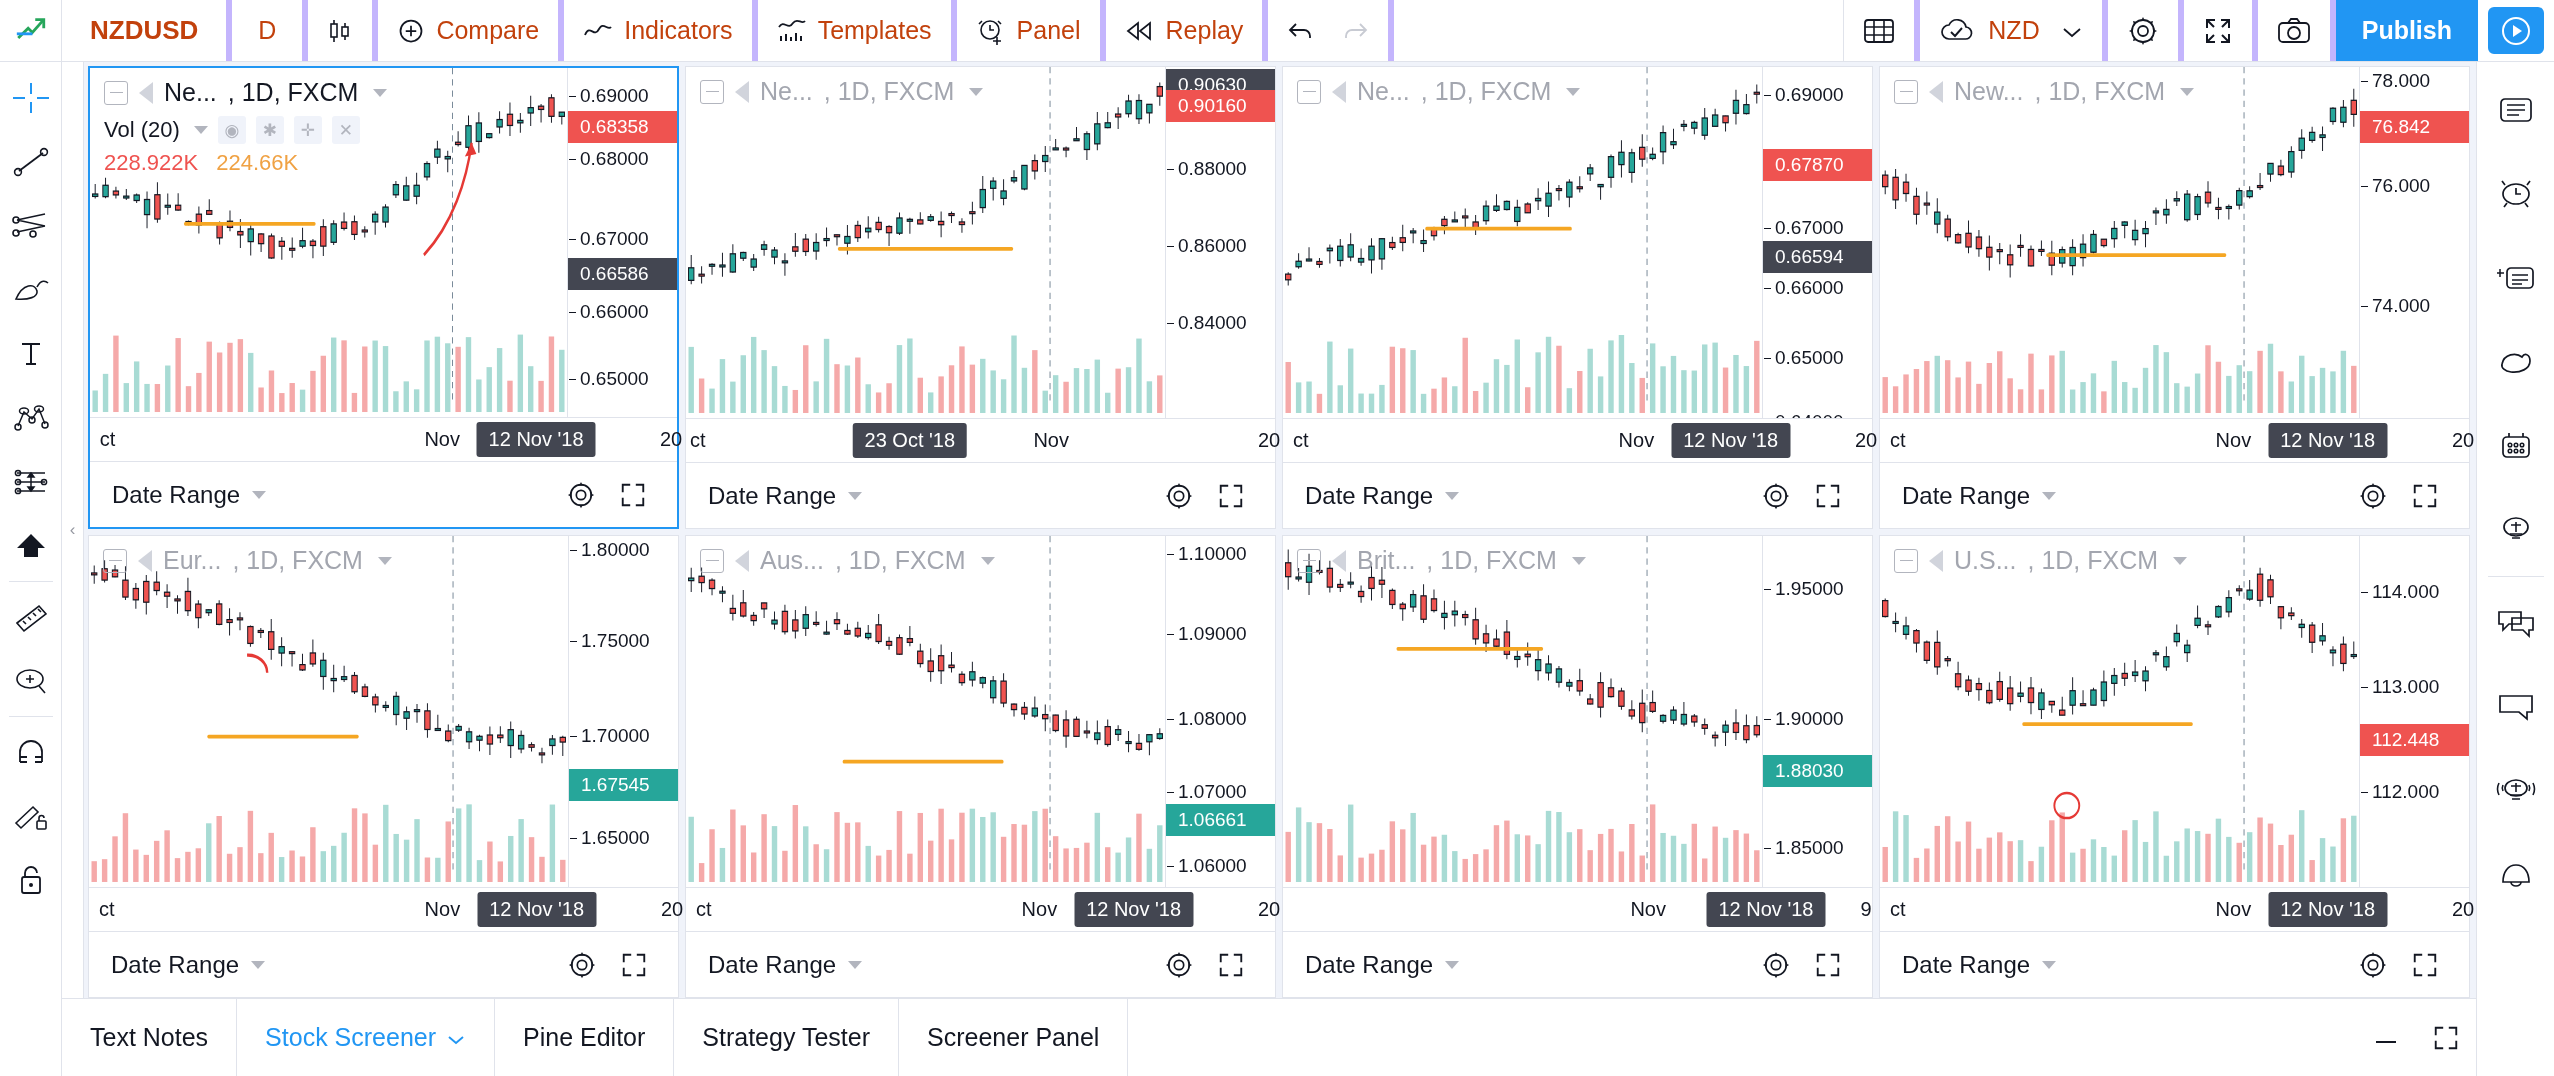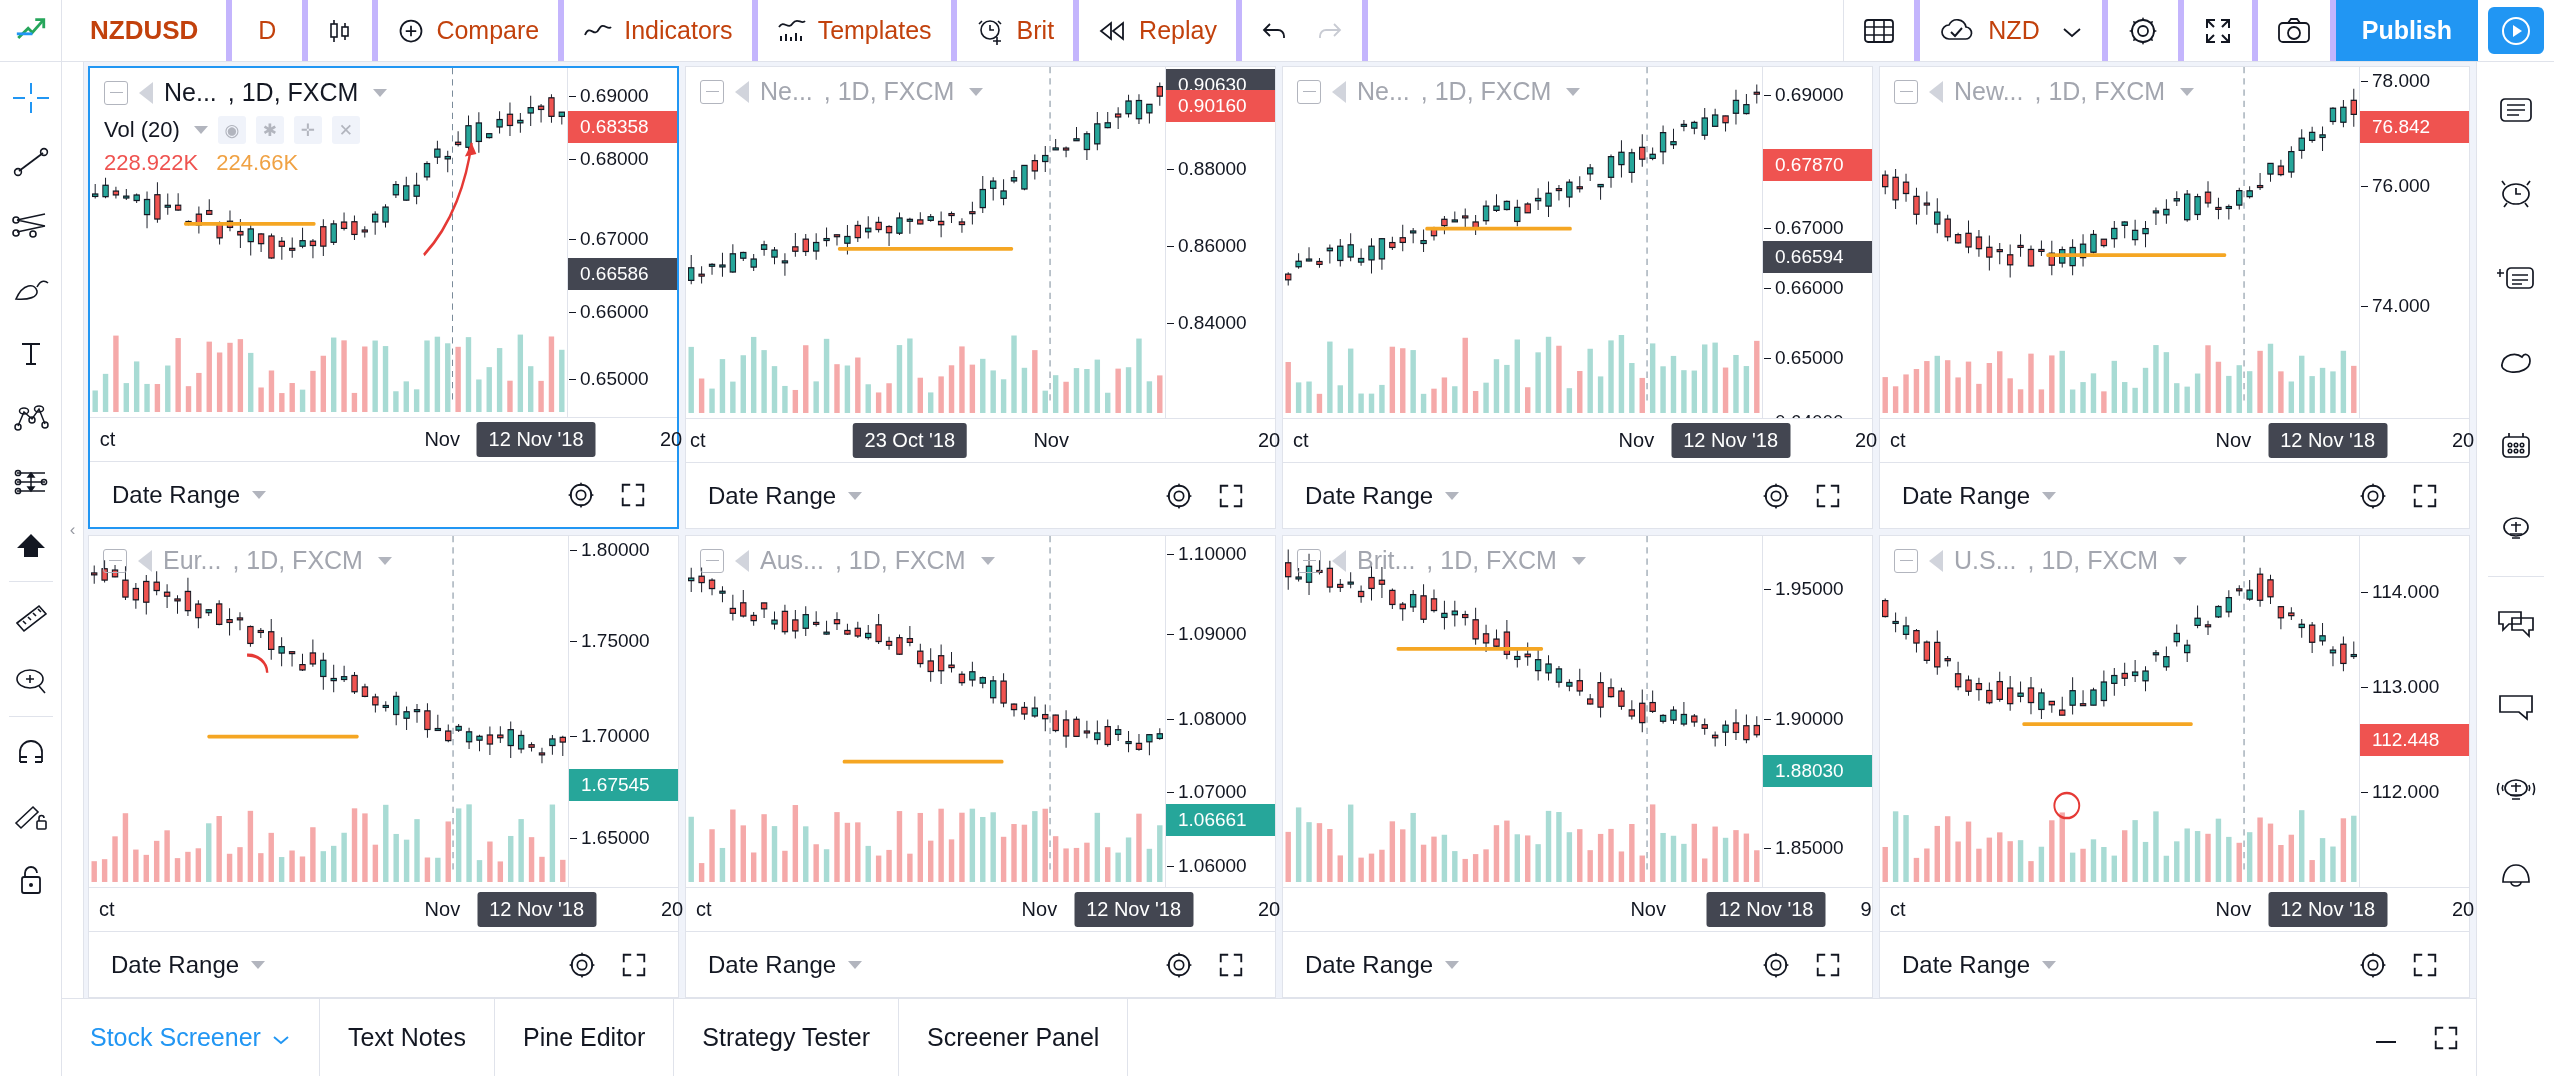--- a/index.html
+++ b/index.html
@@ -153,21 +153,21 @@
       </svg>
       <span>Templates</span>
     </div>
     <div class="tb-cell">
       <svg width="30" height="30" viewBox="0 0 30 30">
         <circle cx="14" cy="14" r="9" fill="none" stroke="#131722" stroke-width="1.6"></circle>
         <path d="M14 9v5h4" fill="none" stroke="#131722" stroke-width="1.6"></path>
         <path d="M6 5 L3 8 M22 5 L25 8" stroke="#131722" stroke-width="1.6"></path>
         <path d="M21 21v8M17 25h8" stroke="#131722" stroke-width="1.6"></path>
       </svg>
-      <span>Brit</span>
+      <span>Panel</span>
     </div>
     <div class="tb-cell">
       <svg width="30" height="22" viewBox="0 0 30 22">
         <path d="M13 3 L13 19 L3 11 Z" fill="none" stroke="#131722" stroke-width="1.8"></path>
         <path d="M25 3 L25 19 L15 11 Z" fill="none" stroke="#131722" stroke-width="1.8"></path>
       </svg>
       <span>Replay</span>
     </div>
     <div class="tb-cell" style="gap:26px">
       <span class="tb-icon">
@@ -1935,28 +1935,28 @@
                     </g>
                   </svg>
       </span>
     </div>
             </div>
           </div>
       </div>
 
       <div class="bottombar">
         <div id="btabs" style="display:flex;">
+            <div class="btab">
+              <span>Text Notes</span>
+            </div>
             <div class="btab active">
               <span>Stock Screener</span>
               <span><svg width="20" height="13" viewBox="0 0 20 13">
                   <path d="M3 4l7 6 7-6" fill="none" stroke="#2196f3" stroke-width="1.9"></path>
                 </svg></span>
-            </div>
-            <div class="btab">
-              <span>Text Notes</span>
             </div>
             <div class="btab">
               <span>Pine Editor</span>
             </div>
             <div class="btab">
               <span>Strategy Tester</span>
             </div>
             <div class="btab">
               <span>Screener Panel</span>
             </div>

